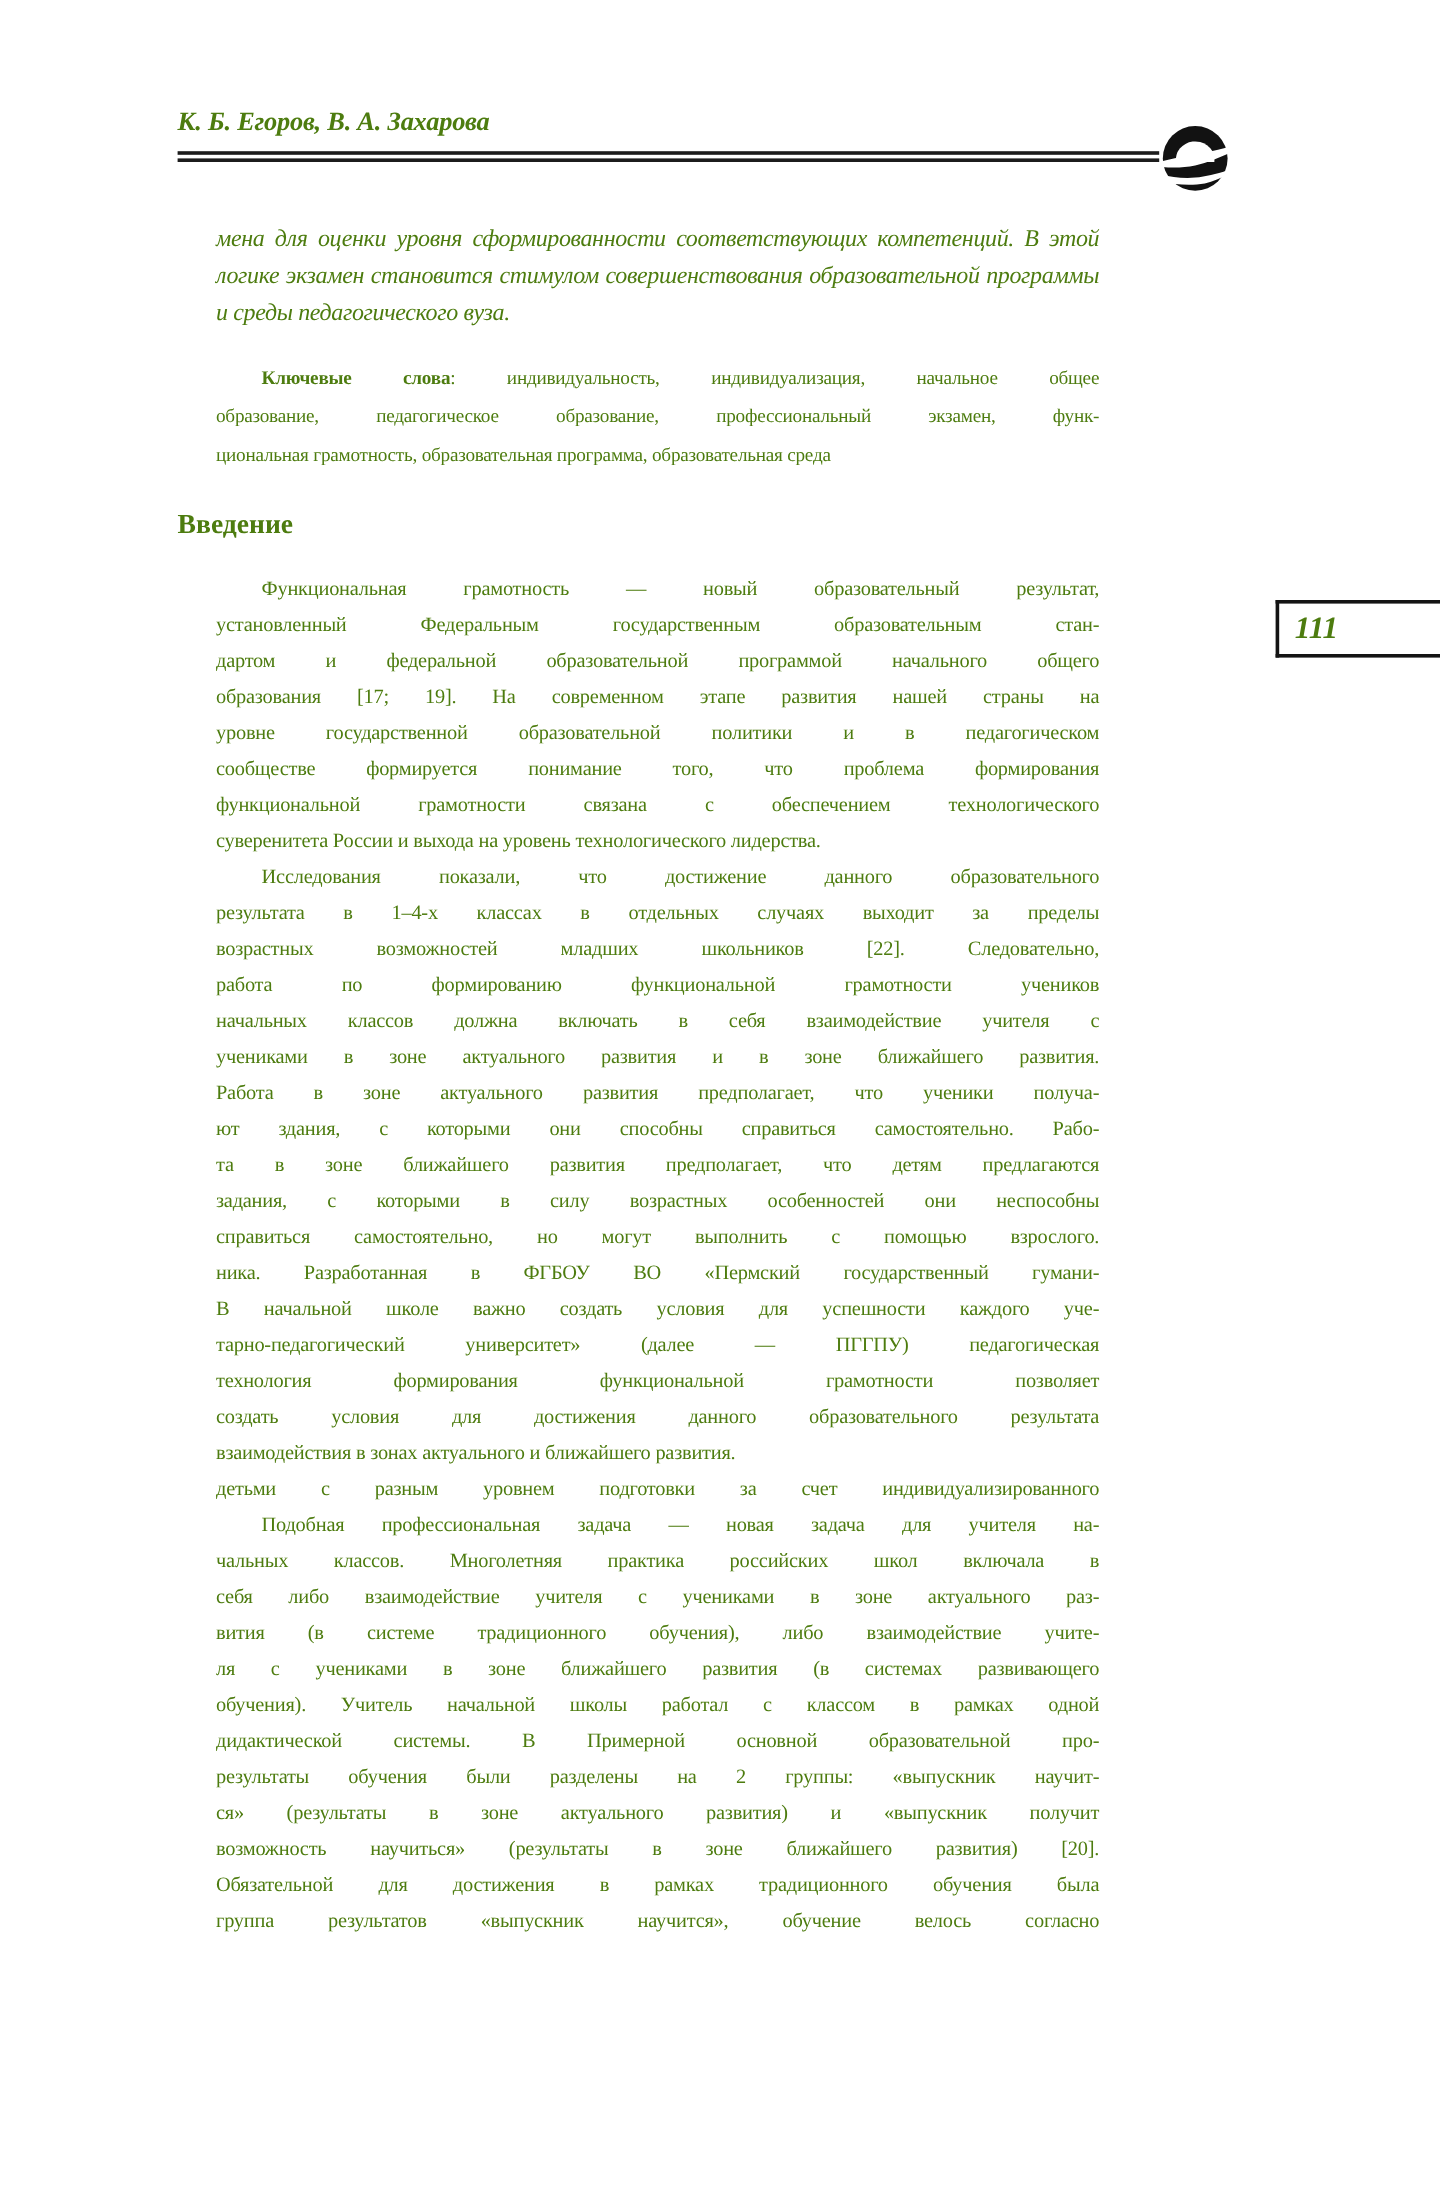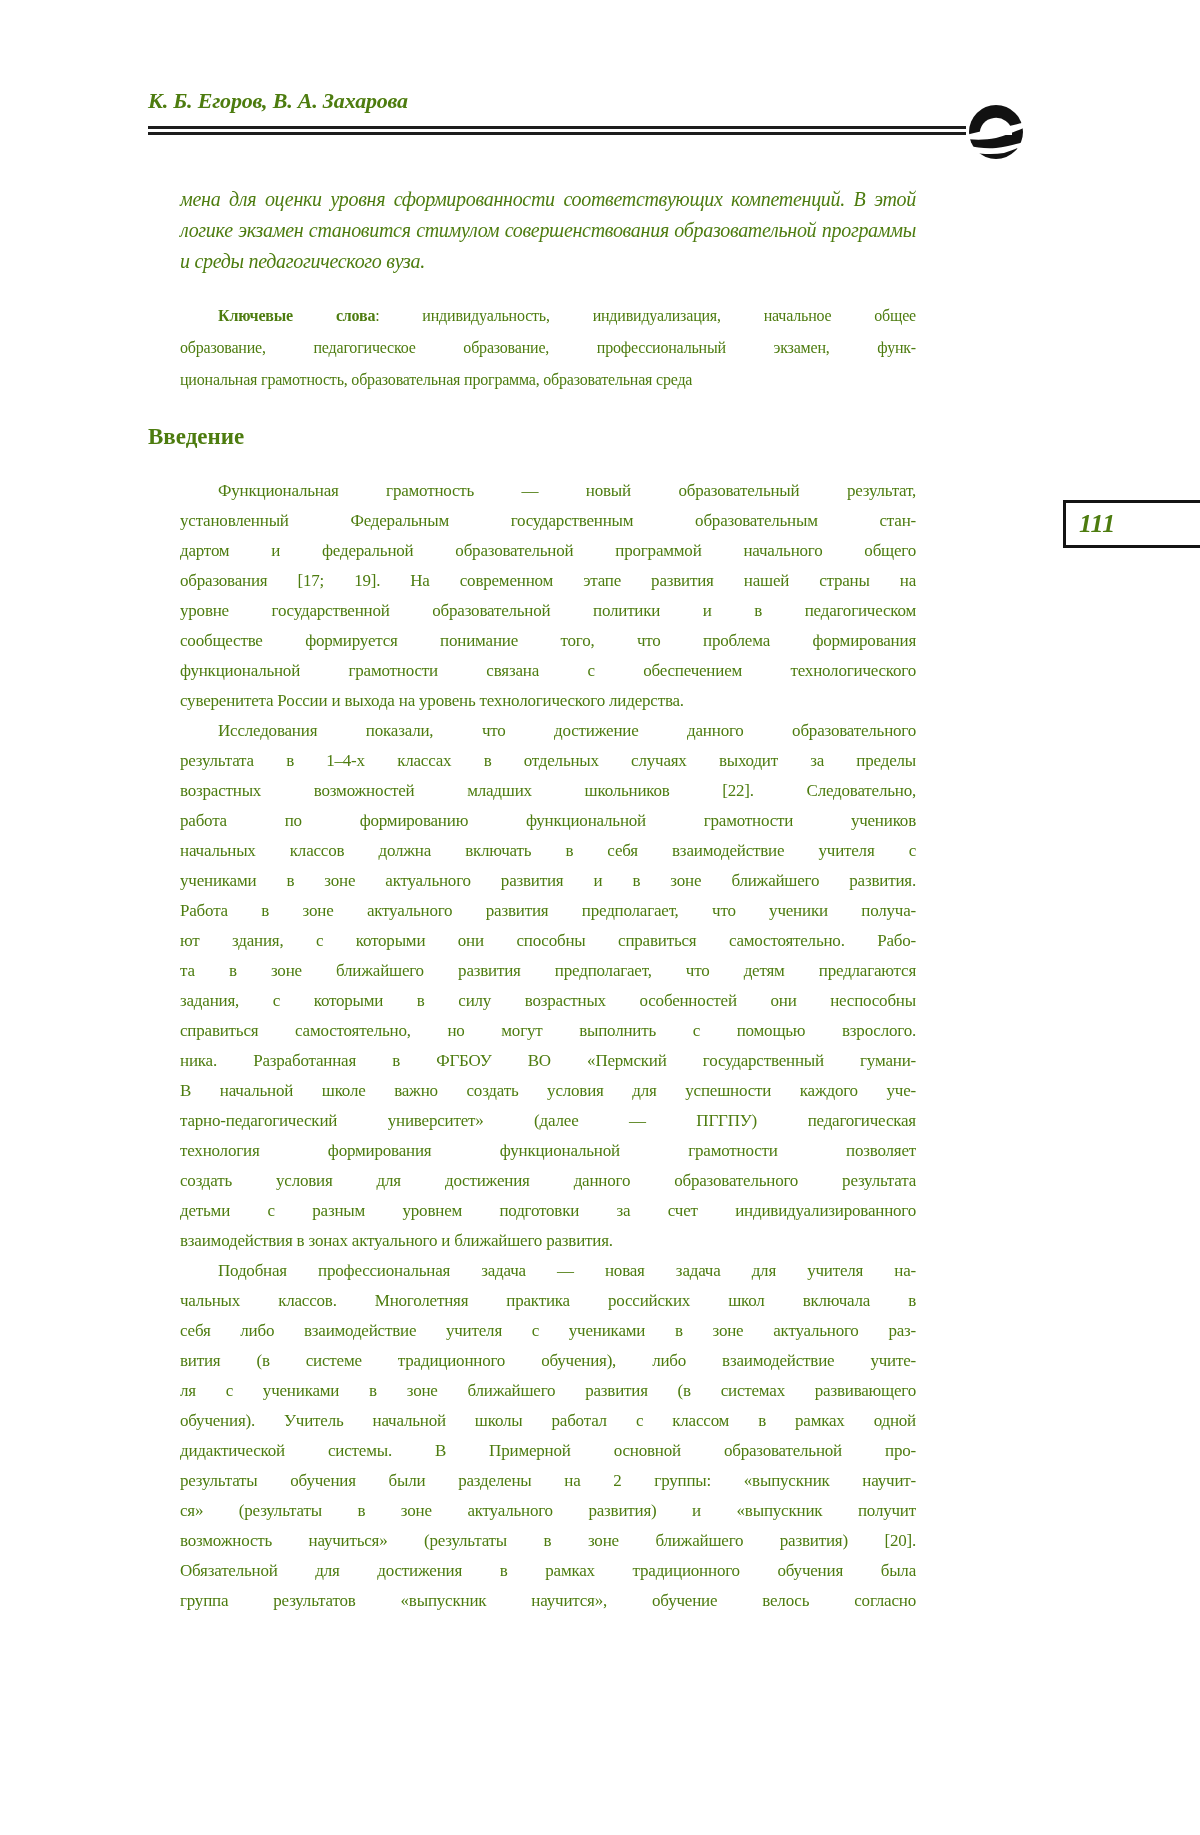--- a/index.html
+++ b/index.html
@@ -103,22 +103,22 @@
       <div class="line">Работа в зоне актуального развития предполагает, что ученики получа-</div>
       <div class="line">ют здания, с которыми они способны справиться самостоятельно. Рабо-</div>
       <div class="line">та в зоне ближайшего развития предполагает, что детям предлагаются</div>
       <div class="line">задания, с которыми в силу возрастных особенностей они неспособны</div>
       <div class="line">справиться самостоятельно, но могут выполнить с помощью взрослого.</div>
       <div class="line">ника. Разработанная в ФГБОУ ВО «Пермский государственный гумани-</div>
       <div class="line">В начальной школе важно создать условия для успешности каждого уче-</div>
       <div class="line">тарно-педагогический университет» (далее — ПГГПУ) педагогическая</div>
       <div class="line">технология формирования функциональной грамотности позволяет</div>
       <div class="line">создать условия для достижения данного образовательного результата</div>
+      <div class="line nostretch">взаимодействия в зонах актуального и ближайшего развития.</div>
       <div class="line">детьми с разным уровнем подготовки за счет индивидуализированного</div>
-      <div class="line nostretch">взаимодействия в зонах актуального и ближайшего развития.</div>
       <div class="line indent">Подобная профессиональная задача — новая задача для учителя на-</div>
       <div class="line">чальных классов. Многолетняя практика российских школ включала в</div>
       <div class="line">себя либо взаимодействие учителя с учениками в зоне актуального раз-</div>
       <div class="line">вития (в системе традиционного обучения), либо взаимодействие учите-</div>
       <div class="line">ля с учениками в зоне ближайшего развития (в системах развивающего</div>
       <div class="line">обучения). Учитель начальной школы работал с классом в рамках одной</div>
       <div class="line">дидактической системы. В Примерной основной образовательной про-</div>
       <div class="line">результаты обучения были разделены на 2 группы: «выпускник научит-</div>
       <div class="line">ся» (результаты в зоне актуального развития) и «выпускник получит</div>
       <div class="line">возможность научиться» (результаты в зоне ближайшего развития) [20].</div>

